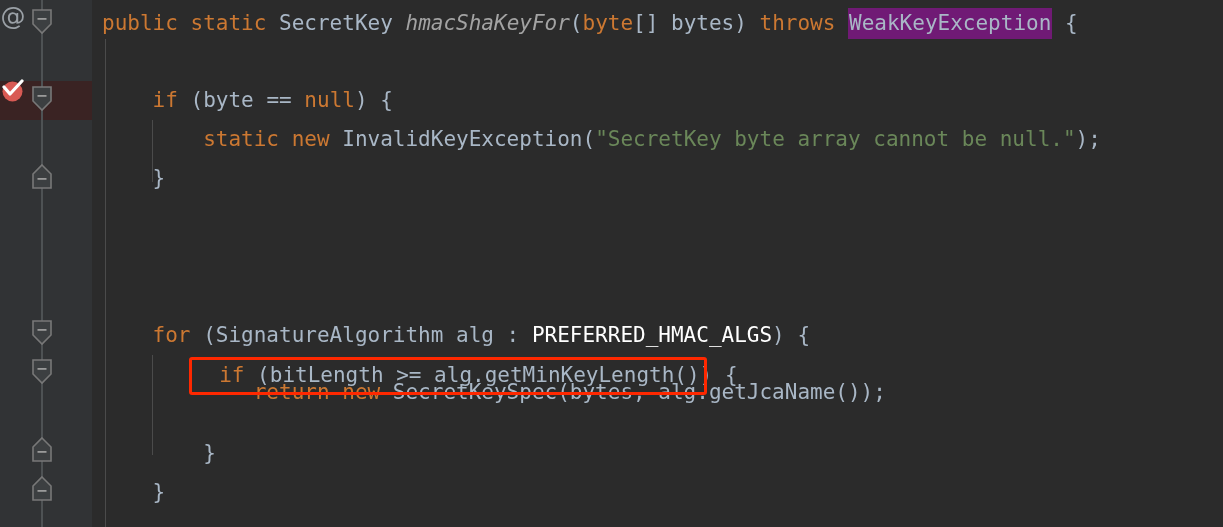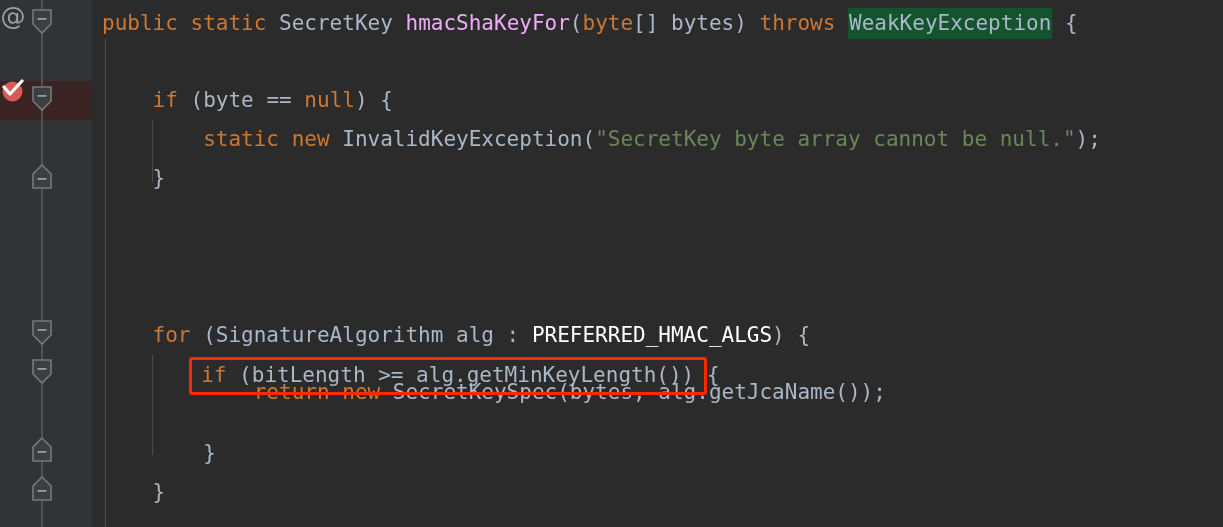--- a/index.html
+++ b/index.html
@@ -128,30 +128,30 @@
     line-height: 39px;
     height: 39px;
     letter-spacing: 0px;
     z-index: 3;
     color: #a9b7c6;
   }
 
   
   .kw   { color: #cc7832; }
   .typ  { color: #a9b7c6; }
-  .mth  { color: #f0abfc; }
+  .mth  { color: #a3a3a3; font-style: italic; }
   .pln  { color: #a9b7c6; }
   .str  { color: #6a8759; }
   .num  { color: #6897bb; }
   .fld  { color: #9876aa; }
   .sfld { color: #ffffff; }
 
   
   .usage-hl {
-    background: #14532d;
+    background: #701a75;
     padding: 3px 1px 4px 1px;
   }
 
   
   .annot-box {
     position: absolute;
     border: 3px solid #fe2800;
     border-radius: 3px;
     z-index: 6;
     pointer-events: none;
@@ -241,21 +241,21 @@
 
     <div class="line" style="top:159px; left:10px;"><span class="pln">    </span><span class="pln">}</span></div>
 
     <div class="line" style="top:198px; left:10px;"><span class="pln"></span></div>
 
 
     <div class="line" style="top:277px; left:10px;"><span class="pln"></span></div>
 
     <div class="line" style="top:316px; left:10px;"><span class="pln">    </span><span class="kw">for</span><span class="pln"> (SignatureAlgorithm alg : </span><span class="sfld">PREFERRED_HMAC_ALGS</span><span class="pln">) {</span></div>
 
-    <div class="line" style="top:356px; left:8px;"><span class="pln">        </span><span class="kw">if</span><span class="pln"> (bitLength &gt;= alg.getMinKeyLength()) {</span></div>
+    <div class="line" style="top:356px; left:26px;"><span class="pln">        </span><span class="kw">if</span><span class="pln"> (bitLength &gt;= alg.getMinKeyLength()) {</span></div>
 
     <div class="line" style="top:373px; left:10px;"><span class="pln">            </span><span class="kw">return</span><span class="pln"> </span><span class="kw">new</span><span class="typ"> SecretKeySpec(bytes, alg.getJcaName());</span></div>
 
     <div class="line" style="top:434px; left:10px;"><span class="pln">        </span><span class="pln">}</span></div>
 
     <div class="line" style="top:473px; left:10px;"><span class="pln">    </span><span class="pln">}</span></div>
 
   </div>
 
   <div class="annot-box" style="left:189px; top:357px; width:518px; height:38px;"></div>

